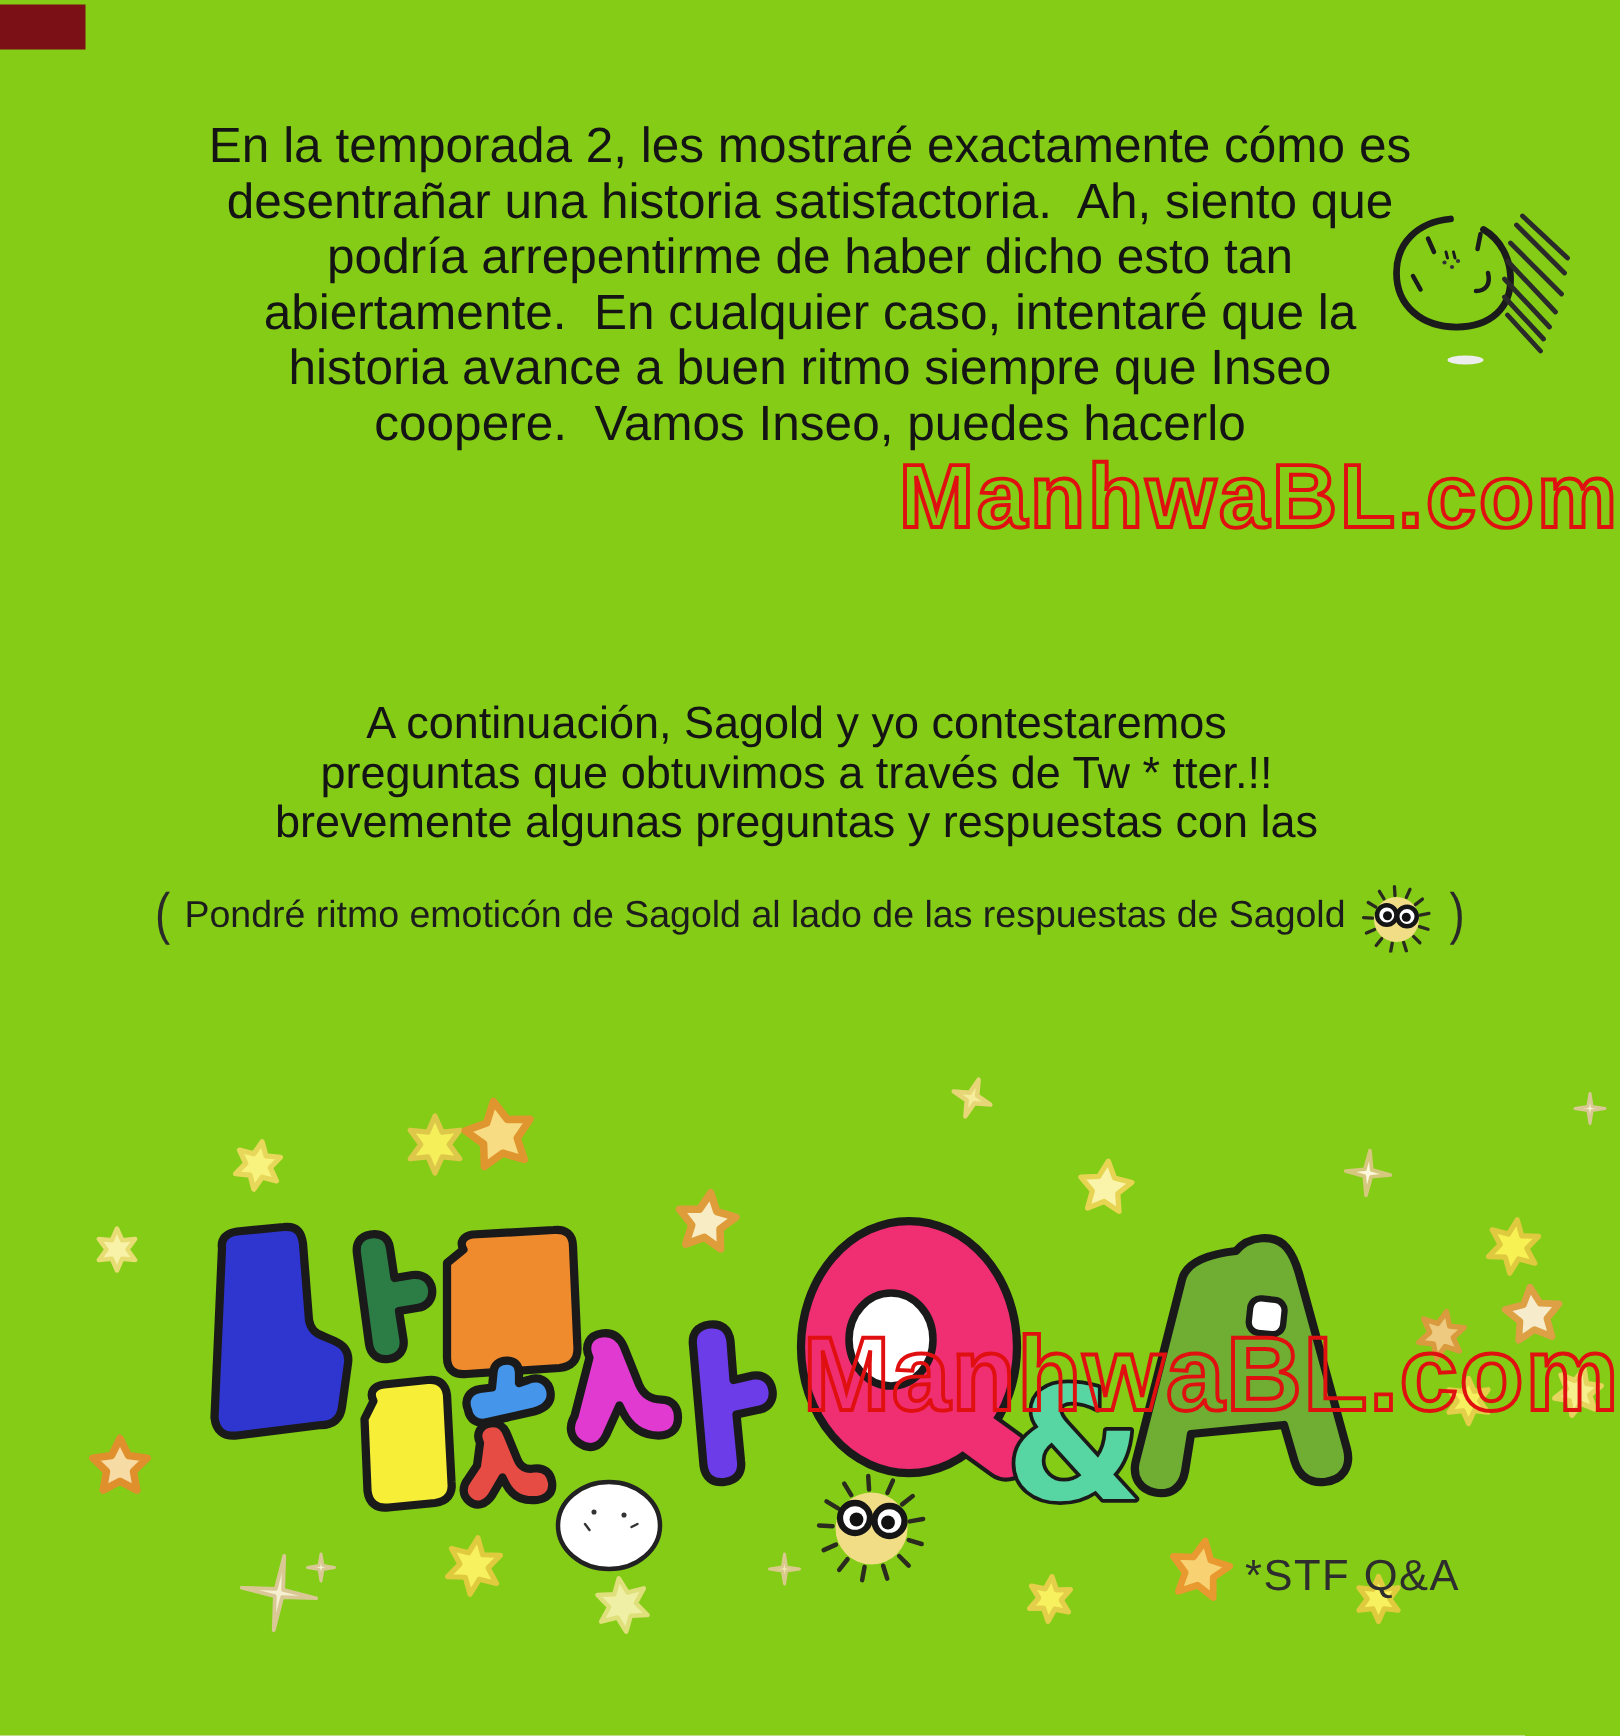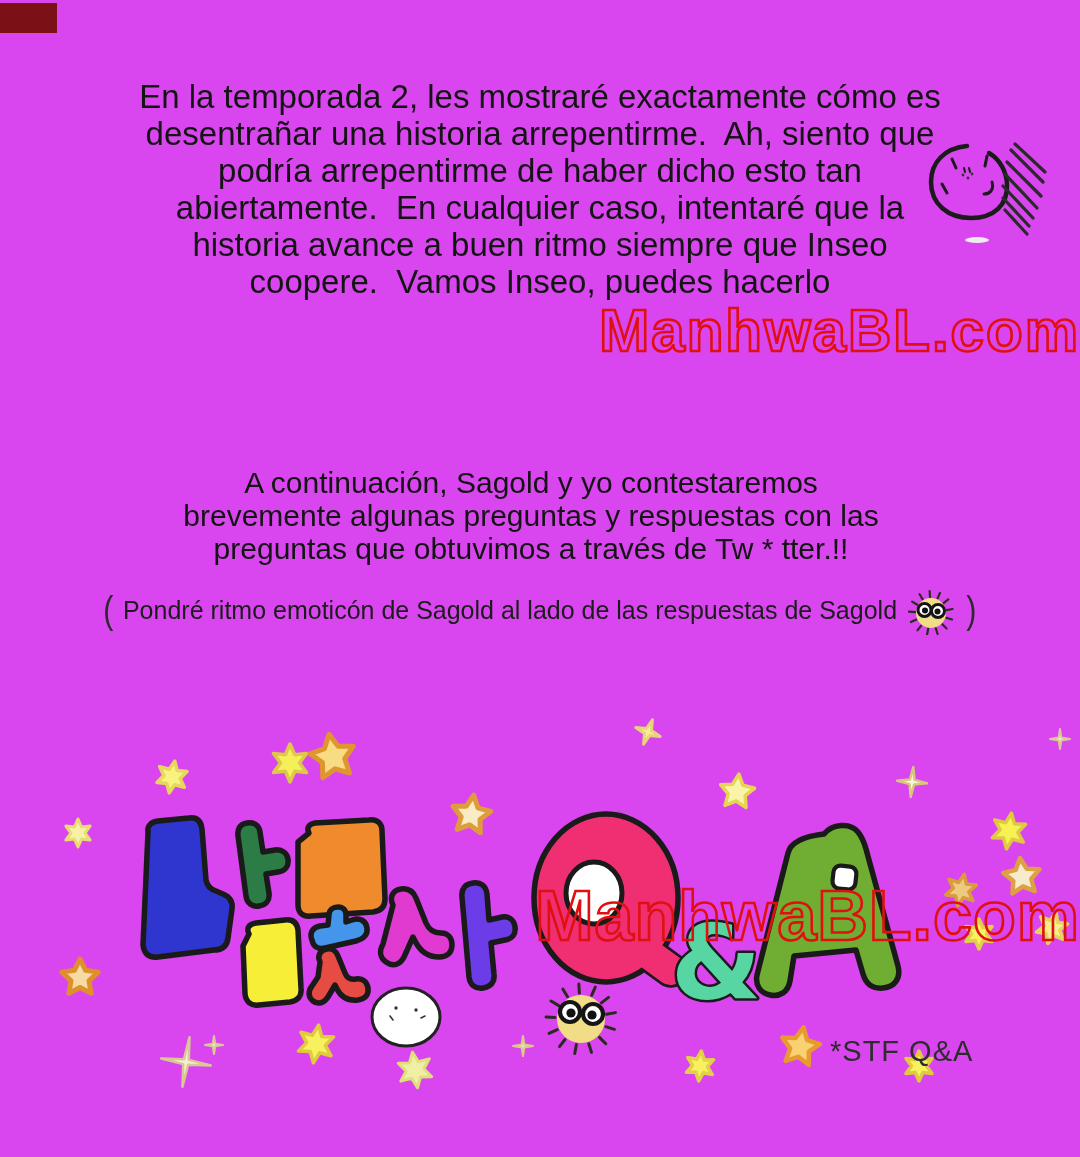--- a/index.html
+++ b/index.html
@@ -1,16 +1,16 @@
 <!DOCTYPE html>
 <html><head>
 <meta charset="utf-8">
 <style>
   html,body{margin:0;padding:0;background:#e9e9e9;}
-  .canvas{position:relative;width:1080px;height:1157px;background:#d946ef;overflow:hidden;
+  .canvas{position:relative;width:1080px;height:1157px;background:#84cc16;overflow:hidden;
           font-family:"Liberation Sans",sans-serif;color:#141414;}
   .corner-mark{position:absolute;left:0;top:3px;width:57px;height:30px;background:#7b1117;}
   .p1{position:absolute;top:78px;left:0;right:0;text-align:center;font-size:33px;line-height:37px;z-index:2;}
   .p2{position:absolute;top:466px;left:0;right:18px;text-align:center;font-size:30px;line-height:33px;z-index:2;}
   .line{white-space:pre;}
   .note{position:absolute;top:585px;left:0;right:0;display:flex;justify-content:center;align-items:center;
         gap:8px;font-size:25px;color:#1c1c1c;z-index:2;}
   .paren{font-size:38px;font-weight:300;color:#2a2a2a;transform:scaleX(.8);}
   .mini-emote{width:52px;height:46px;margin-top:4px;}
   .wm{position:absolute;left:0;right:0;text-align:right;font-weight:bold;color:transparent;
@@ -23,21 +23,21 @@
 </style>
 </head>
 <body>
 
 <div class="canvas">
 
   <div class="corner-mark"></div>
 
   <div class="p1">
     <div class="line">En la temporada 2, les mostraré exactamente cómo es</div>
-    <div class="line">desentrañar una historia arrepentirme.  Ah, siento que</div>
+    <div class="line">desentrañar una historia satisfactoria.  Ah, siento que</div>
     <div class="line">podría arrepentirme de haber dicho esto tan</div>
     <div class="line">abiertamente.  En cualquier caso, intentaré que la</div>
     <div class="line">historia avance a buen ritmo siempre que Inseo</div>
     <div class="line">coopere.  Vamos Inseo, puedes hacerlo</div>
   </div>
 
   <svg class="doodle" viewBox="0 0 145 115">
     <g fill="none" stroke="#1b1b1b" stroke-linecap="round">
       <path d="M52 14 C30 16 16 30 16 50 C16 72 33 86 56 86 C79 86 93 73 92 52 C91.5 41 86 28 74 21" stroke-width="4.5"></path>
       <path d="M37 27 l4 9" stroke-width="3"></path>
@@ -58,22 +58,22 @@
     <circle cx="48" cy="43" r="1.4" fill="#333"></circle>
       <circle cx="53" cy="46" r="1.4" fill="#333"></circle>
       <circle cx="57" cy="42" r="1.4" fill="#333"></circle>
     <ellipse cx="62" cy="108" rx="12" ry="3" fill="#ededed"></ellipse>
   </svg>
 
   <div class="wm wm1">ManhwaBL.com</div>
 
   <div class="p2">
     <div class="line">A continuación, Sagold y yo contestaremos</div>
+    <div class="line">preguntas que obtuvimos a través de Tw * tter.!!</div>
     <div class="line">brevemente algunas preguntas y respuestas con las</div>
-    <div class="line">preguntas que obtuvimos a través de Tw * tter.!!</div>
   </div>
 
   <div class="note">
     <span class="paren">(</span>
     <span class="note-text">Pondré ritmo emoticón de Sagold al lado de las respuestas de Sagold</span>
     <svg class="mini-emote" viewBox="0 0 52 46">
       <g>
           <line x1="41.28538382600969" y1="28.728323306581434" x2="47.01740276076333" y2="30.50144454654947" stroke="#2a2a1f" stroke-width="2.2" stroke-linecap="round"></line>
           <line x1="37.3371738076794" y1="35.29019442057878" x2="41.58861398555917" y2="39.52401732829583" stroke="#2a2a1f" stroke-width="2.2" stroke-linecap="round"></line>
           <line x1="30.79175389776524" y1="39.265618054414034" x2="32.588661609427206" y2="44.99022482481929" stroke="#2a2a1f" stroke-width="2.2" stroke-linecap="round"></line>

